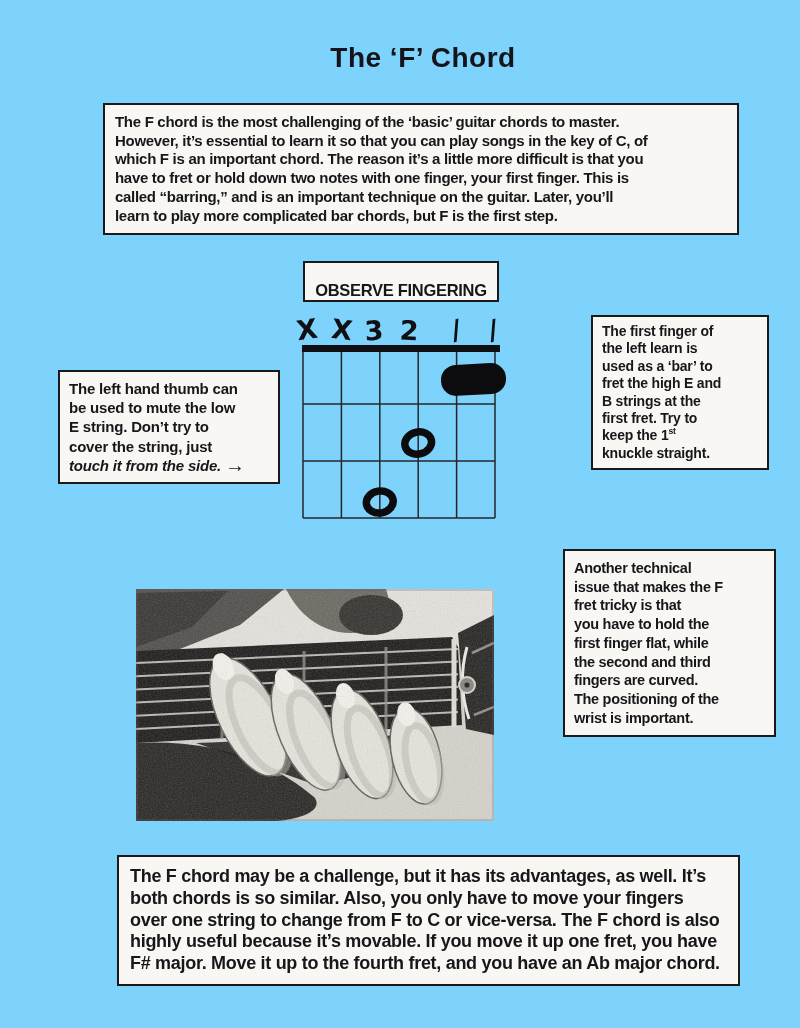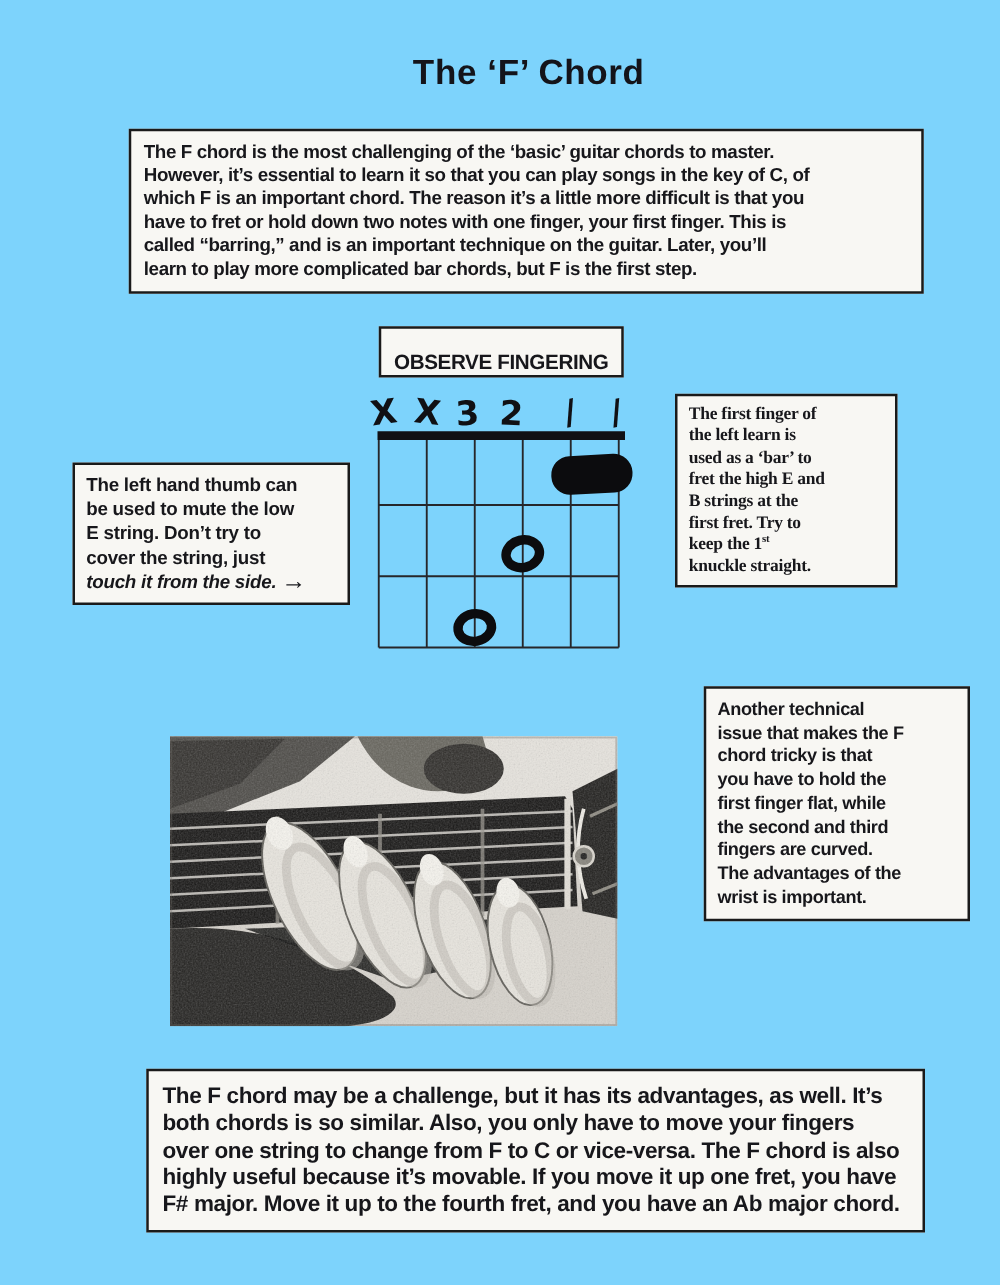--- a/index.html
+++ b/index.html
@@ -19,22 +19,22 @@
   .lines > div{white-space:nowrap;}
   sup{font-size:62%;line-height:0;vertical-align:super;}
   .intro{left:103px;top:103px;width:612px;padding:8px 10px;
          font-size:15px;line-height:18.7px;letter-spacing:-0.3px;}
   .observe{left:303px;top:261px;width:192px;height:37px;
            display:flex;align-items:flex-end;justify-content:center;
            font-size:16.5px;letter-spacing:-0.3px;}
   .thumb-note{left:58px;top:370px;width:200px;padding:7px 9px;
               font-size:15px;line-height:19.2px;letter-spacing:-0.2px;}
   .thumb-note .arrow{font-size:20px;font-weight:bold;vertical-align:-1px;}
-  .bar-note{left:540px;top:315px;width:156px;padding:6px 9px;
-            font-size:14px;line-height:17.4px;letter-spacing:-0.2px;font-family:Liberation Serif, serif;}
+  .bar-note{left:591px;top:315px;width:156px;padding:6px 9px;
+            font-size:14px;line-height:17.4px;letter-spacing:-0.2px;}
   .tech-note{left:563px;top:549px;width:191px;padding:8px 9px;
              font-size:14.5px;line-height:18.7px;letter-spacing:-0.3px;}
   .advantages{left:117px;top:855px;width:597px;padding:9px 11px;
               font-size:18px;line-height:21.8px;letter-spacing:-0.3px;}
   .chord-svg{position:absolute;left:286px;top:303px;width:228px;height:224px;}
   .photo-svg{position:absolute;left:136px;top:589px;width:358px;height:232px;}
 </style>
 </head>
 <body>
 
@@ -101,26 +101,26 @@
       <div>fret the high E and</div>
       <div>B strings at the</div>
       <div>first fret. Try to</div>
       <div>keep the 1<sup>st</sup></div>
       <div>knuckle straight.</div>
     </div>
 
   <div class="tbox tech-note lines">
       <div>Another technical</div>
       <div>issue that makes the F</div>
-      <div>chord tricky is that</div>
+      <div>fret tricky is that</div>
       <div>you have to hold the</div>
       <div>first finger flat, while</div>
       <div>the second and third</div>
       <div>fingers are curved.</div>
-      <div>The advantages of the</div>
+      <div>The positioning of the</div>
       <div>wrist is important.</div>
     </div>
 
   <svg class="photo-svg" viewBox="0 0 358 232">
     <defs>
       <filter id="grain" x="0%" y="0%" width="100%" height="100%">
         <feTurbulence type="fractalNoise" baseFrequency="0.8" numOctaves="2" seed="7" stitchTiles="stitch"></feTurbulence>
         <feColorMatrix type="saturate" values="0"></feColorMatrix>
       </filter>
     </defs>

